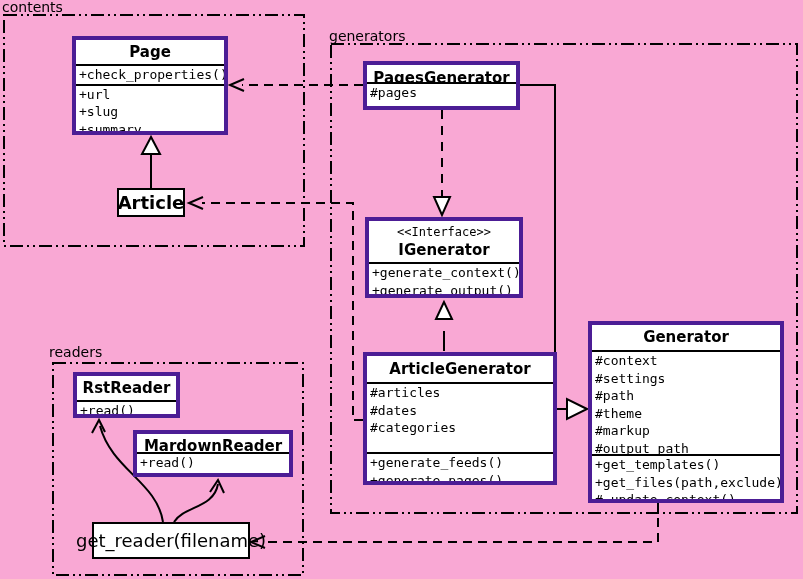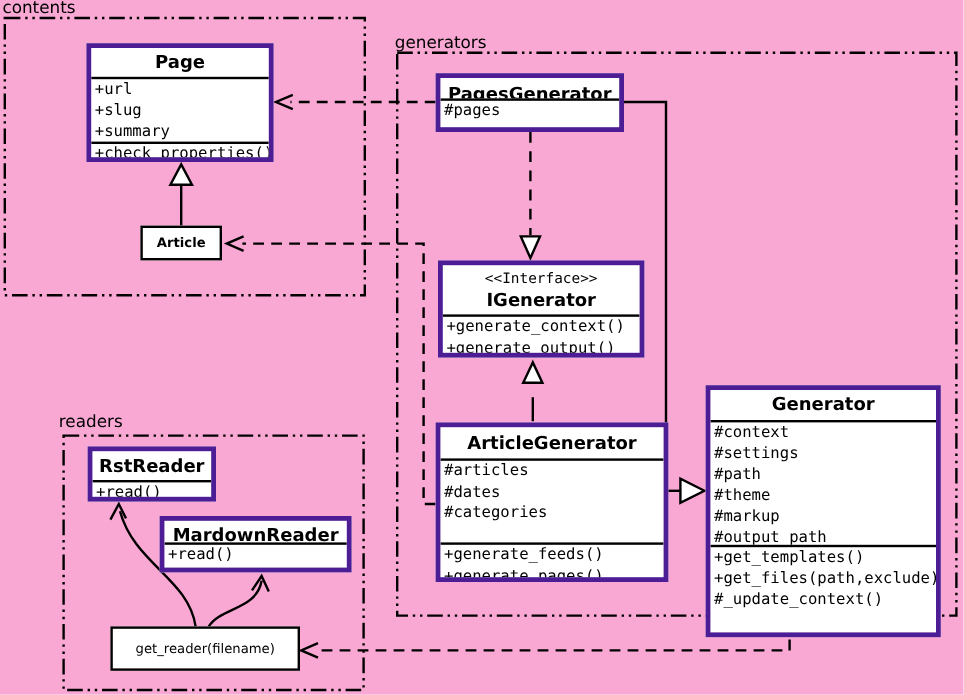--- a/index.html
+++ b/index.html
@@ -9,21 +9,21 @@
   .pkg-label{position:absolute;font-size:14px;line-height:15px;background:transparent;white-space:nowrap;}
   .cls{position:absolute;background:#ffffff;border:4px solid #4c1d95;box-sizing:border-box;overflow:hidden;}
   .cls-title{font-weight:bold;font-size:15px;text-align:center;overflow:hidden;white-space:nowrap;}
   .stereo{font-family:"DejaVu Sans Mono",monospace;font-weight:normal;font-size:12px;text-align:center;
           line-height:17px;padding-top:3px;}
   .tname{line-height:19px;}
   .sec{border-top:2px solid #000;overflow:hidden;}
   .m{font-family:"DejaVu Sans Mono",monospace;font-size:13px;line-height:16.5px;
      padding:1px 0 0 3px;white-space:nowrap;}
   .plainbox{position:absolute;background:#ffffff;border:2px solid #000;box-sizing:border-box;
-            display:flex;align-items:center;justify-content:center;font-size:11px;white-space:nowrap;}
+            display:flex;align-items:center;justify-content:center;font-size:18px;white-space:nowrap;}
 </style>
 </head>
 <body>
 
 <div id="canvas">
 
   <svg id="wires" viewBox="0 0 803 579" fill="none" stroke="#000" stroke-width="2">
 
     <rect x="4" y="15" width="300" height="231" stroke-dasharray="13 4 2 4 2 4"></rect>
     <rect x="331" y="44" width="466" height="469" stroke-dasharray="13 4 2 4 2 4"></rect>
@@ -76,42 +76,42 @@
       <polyline points="210,492 218,480 224,493"></polyline>
     </g>
   </svg>
 
   <div class="pkg-label" style="left:2px;top:0px">contents</div>
   <div class="pkg-label" style="left:329px;top:29px">generators</div>
   <div class="pkg-label" style="left:49px;top:345px">readers</div>
 
   <div class="cls" style="left:72px;top:36px;width:156px;height:99px">
     <div class="cls-title" style="height:24px;line-height:24px">Page</div>
+    <div class="sec">
+      <div class="m">+check_properties()</div>
+    </div>
     <div class="sec" style="height:52px">
       <div class="m">+url</div>
       <div class="m">+slug</div>
       <div class="m">+summary</div>
-    </div>
-    <div class="sec">
-      <div class="m">+check_properties()</div>
     </div>
   </div>
 
   <div class="plainbox" style="left:117px;top:188px;width:68px;height:29px;font-weight:bold">
     <span>Article</span>
   </div>
 
   <div class="cls" style="left:363px;top:61px;width:157px;height:49px">
     <div class="cls-title" style="height:17px;line-height:27px">PagesGenerator</div>
     <div class="sec">
       <div class="m">#pages</div>
     </div>
   </div>
 
-  <div class="cls" style="left:365px;top:217px;width:172px;height:81px">
+  <div class="cls" style="left:365px;top:217px;width:158px;height:81px">
     <div class="cls-title" style="height:41px">
       <div class="stereo">&lt;&lt;Interface&gt;&gt;</div>
       <div class="tname">IGenerator</div>
     </div>
     <div class="sec">
       <div class="m">+generate_context()</div>
       <div class="m">+generate_output()</div>
     </div>
   </div>
 
@@ -121,21 +121,21 @@
       <div class="m">#articles</div>
       <div class="m">#dates</div>
       <div class="m">#categories</div>
     </div>
     <div class="sec">
       <div class="m">+generate_feeds()</div>
       <div class="m">+generate_pages()</div>
     </div>
   </div>
 
-  <div class="cls" style="left:588px;top:321px;width:196px;height:210px">
+  <div class="cls" style="left:588px;top:321px;width:196px;height:182px">
     <div class="cls-title" style="height:25px;line-height:25px">Generator</div>
     <div class="sec" style="height:102px">
       <div class="m">#context</div>
       <div class="m">#settings</div>
       <div class="m">#path</div>
       <div class="m">#theme</div>
       <div class="m">#markup</div>
       <div class="m">#output_path</div>
     </div>
     <div class="sec">

